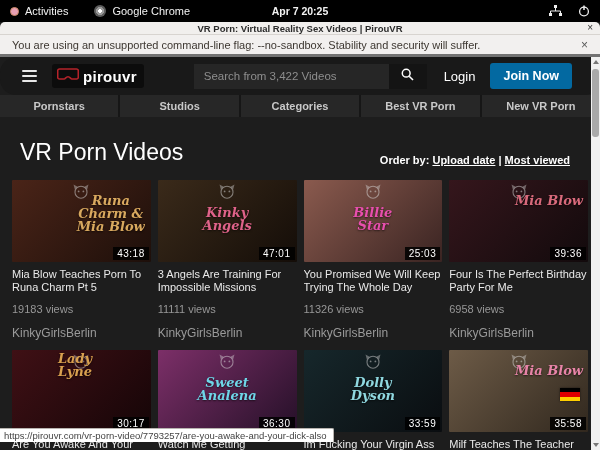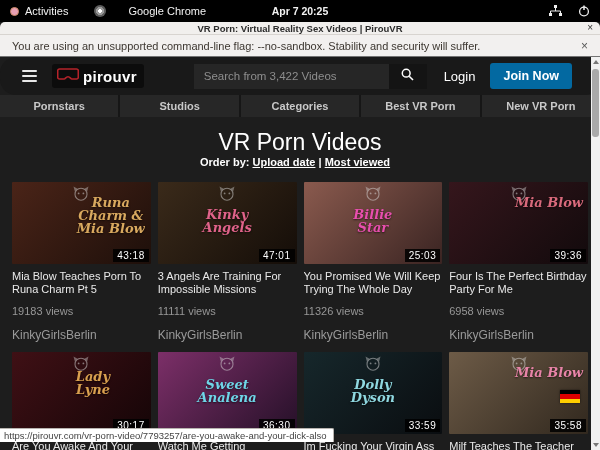--- a/index.html
+++ b/index.html
@@ -6,33 +6,33 @@
   html,body { width:600px; height:450px; }
   body {
     font-family:"Liberation Sans", sans-serif;
     background:#1d1d1d; overflow:hidden; position:relative;
   }
   
   .gnome-bar { height:22px; background:#000; color:#f2f2f2; display:flex; align-items:center;
     font-size:11px; position:relative; padding:0 10px; }
   .gnome-left { display:flex; align-items:center; gap:6px; }
   .activities-dot { width:9px; height:9px; border-radius:50%; background:#e8a0b4; border:1px solid #c86; }
-  .gnome-app { display:flex; align-items:center; gap:22px; margin-left:26px; }
+  .gnome-app { display:flex; align-items:center; gap:6px; margin-left:26px; }
   .chrome-glyph { width:12px; height:12px; border-radius:50%; background:radial-gradient(circle at 50% 50%, #fff 0 2px, #9a9a9a 2px 4px, #5d5d5d 4px 6px); }
   .gnome-clock { position:absolute; left:50%; transform:translateX(-50%); font-weight:bold; font-size:10.5px; }
   .gnome-right { margin-left:auto; display:flex; align-items:center; gap:16px; }
   .gnome-right svg { display:block; }
   
   .title-bar { height:13px; background:#f1efed; border-radius:5px 5px 0 0; display:flex; align-items:center;
     position:relative; border-bottom:1px solid #d8d4d0; }
   .title-text { position:absolute; left:50%; transform:translateX(-50%); font-size:9.5px; font-weight:bold; color:#2b2b2b; white-space:nowrap; }
   .title-close { margin-left:auto; margin-right:7px; font-size:10px; color:#333; line-height:10px; cursor:default; }
   
   .infobar { height:22px; background:#f2f0ef; display:flex; align-items:center; padding:0 12px;
-    font-size:11px; color:#3d3731; border-bottom:1px solid #737373; }
+    font-size:11px; color:#3d3731; border-bottom:3px solid #737373; }
   .infobar-close { margin-left:auto; color:#5a5a5a; font-size:12px; }
   
   .site-header { height:38px; background:#191919; display:flex; align-items:center; padding:0 22px; position:relative;border-radius:16px; }
   .burger { width:15px; display:flex; flex-direction:column; gap:3px; cursor:pointer; }
   .burger span { height:2px; background:#e8e8e8; border-radius:1px; }
   .logo { display:flex; align-items:center; gap:4px; margin-left:15px; background:#0c0c0c; padding:3px 7px 3px 5px; border-radius:3px; }
   .logo-text { color:#fff; font-weight:bold; font-size:15px; letter-spacing:0.3px; }
   .search-wrap { margin-left:50px; display:flex; height:25px; width:233px; }
   .search-input { flex:1; background:#262626; border:none; outline:none; color:#bdbdbd; font-size:11.5px; padding:0 10px;
     font-family:"Liberation Sans",sans-serif; }
@@ -40,35 +40,35 @@
   .search-btn { width:38px; background:#141414; border:none; display:flex; align-items:center; justify-content:center; cursor:pointer; }
   .login-link { margin-left:auto; color:#fff; font-size:13px; text-decoration:none; }
   .join-btn { margin-left:15px; margin-right:6px; background:#0369a1; color:#fff; border:none; border-radius:3px;
     font-size:12.5px; font-weight:bold; padding:6px 13px; cursor:pointer; font-family:"Liberation Sans",sans-serif; }
   
   .nav { height:22px; display:flex; background:#161616; gap:2px; }
   .nav-item { flex:1; background:#272727; color:#c9c9c9; font-size:11px; font-weight:bold;
     display:flex; align-items:center; justify-content:center; cursor:pointer; }
   
   .content { padding:0 10px; }
-  .heading-row { display:flex; align-items:center; justify-content:space-between; margin-top:12px; padding:0 10px;flex-direction:column; }
+  .heading-row { display:flex; align-items:flex-end; justify-content:space-between; margin-top:22px; padding:0 10px; }
   .page-title { color:#fff; font-size:23px; font-weight:normal; }
   .order-by { color:#fff; font-size:11px; font-weight:bold; margin-right:10px; }
   .order-by a { color:#fff; }
   
   .grid { display:grid; grid-template-columns:repeat(4,1fr); column-gap:7px; row-gap:10px; margin-top:14px; padding:0 2px; }
   .card { width:100%; }
   .thumb { position:relative; height:82px; border-radius:1px; overflow:hidden; cursor:pointer; }
   .duration { position:absolute; right:2px; bottom:2px; background:rgba(0,0,0,0.85); color:#fff;
     font-size:10px; padding:1px 4px; letter-spacing:0.5px; }
   .overlay-name { position:absolute; font-family:"DejaVu Serif", serif; font-style:italic; font-weight:bold;
     font-size:13px; line-height:13px; text-shadow:0 1px 2px rgba(0,0,0,0.6); max-width:70px; }
   .pos-right { right:5px; top:14px; text-align:center; }
   .pos-center { left:50%; top:26px; transform:translateX(-50%); text-align:center; }
-  .pos-left { left:28px; top:18px; text-align:right; }
+  .pos-left { left:28px; top:2px; text-align:center; }
   .watermark { position:absolute; top:4px; left:50%; transform:translateX(-50%); opacity:0.5; }
   .flag { position:absolute; right:8px; top:38px; width:20px; height:13px; box-shadow:0 0 2px rgba(0,0,0,.6); }
   .flag div { height:33.33%; }
   .card-title { margin-top:6px; color:#e9e9e9; font-size:11px; line-height:13px; height:26px; overflow:hidden;
     display:-webkit-box; -webkit-line-clamp:2; -webkit-box-orient:vertical; cursor:pointer; }
   .card-views { margin-top:9px; color:#979797; font-size:11px; }
   .card-studio { margin-top:11px; color:#9a9a9a; font-size:12px; cursor:pointer; }
   
   .status-tip { position:absolute; left:0; bottom:8px; background:#fff; border:1px solid #b8b4b0; border-left:none; border-bottom:none;
     font-size:9.5px; color:#444; padding:1px 6px 1px 4px; white-space:nowrap; z-index:20; border-radius:0 2px 0 0; }

